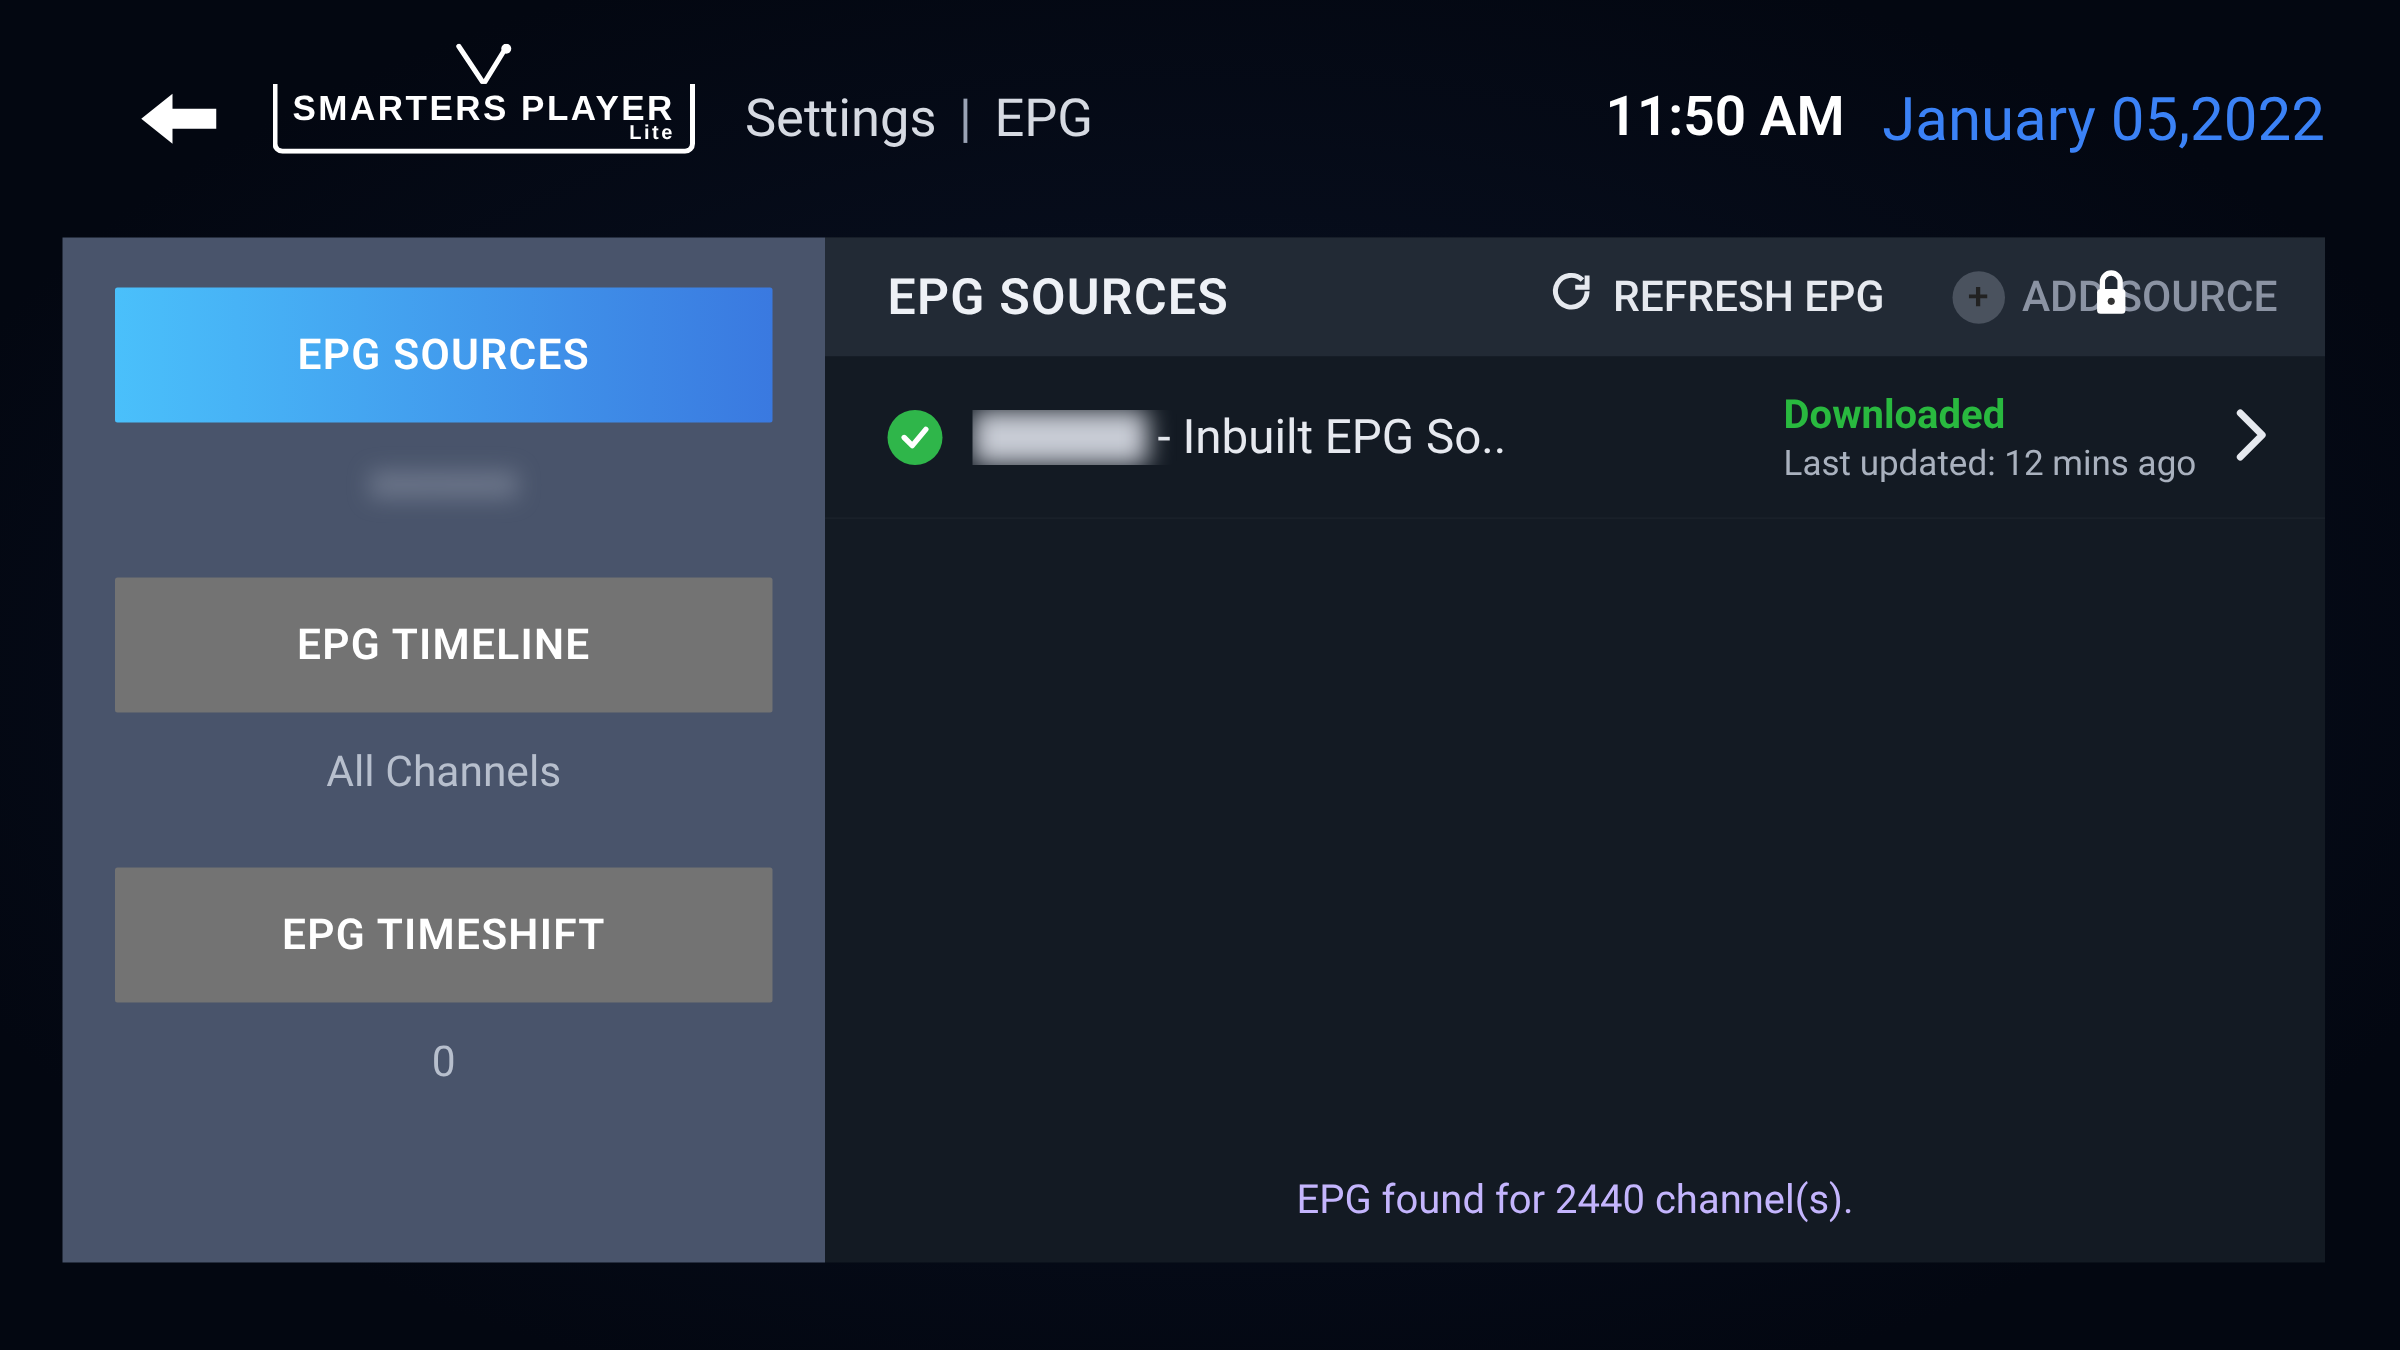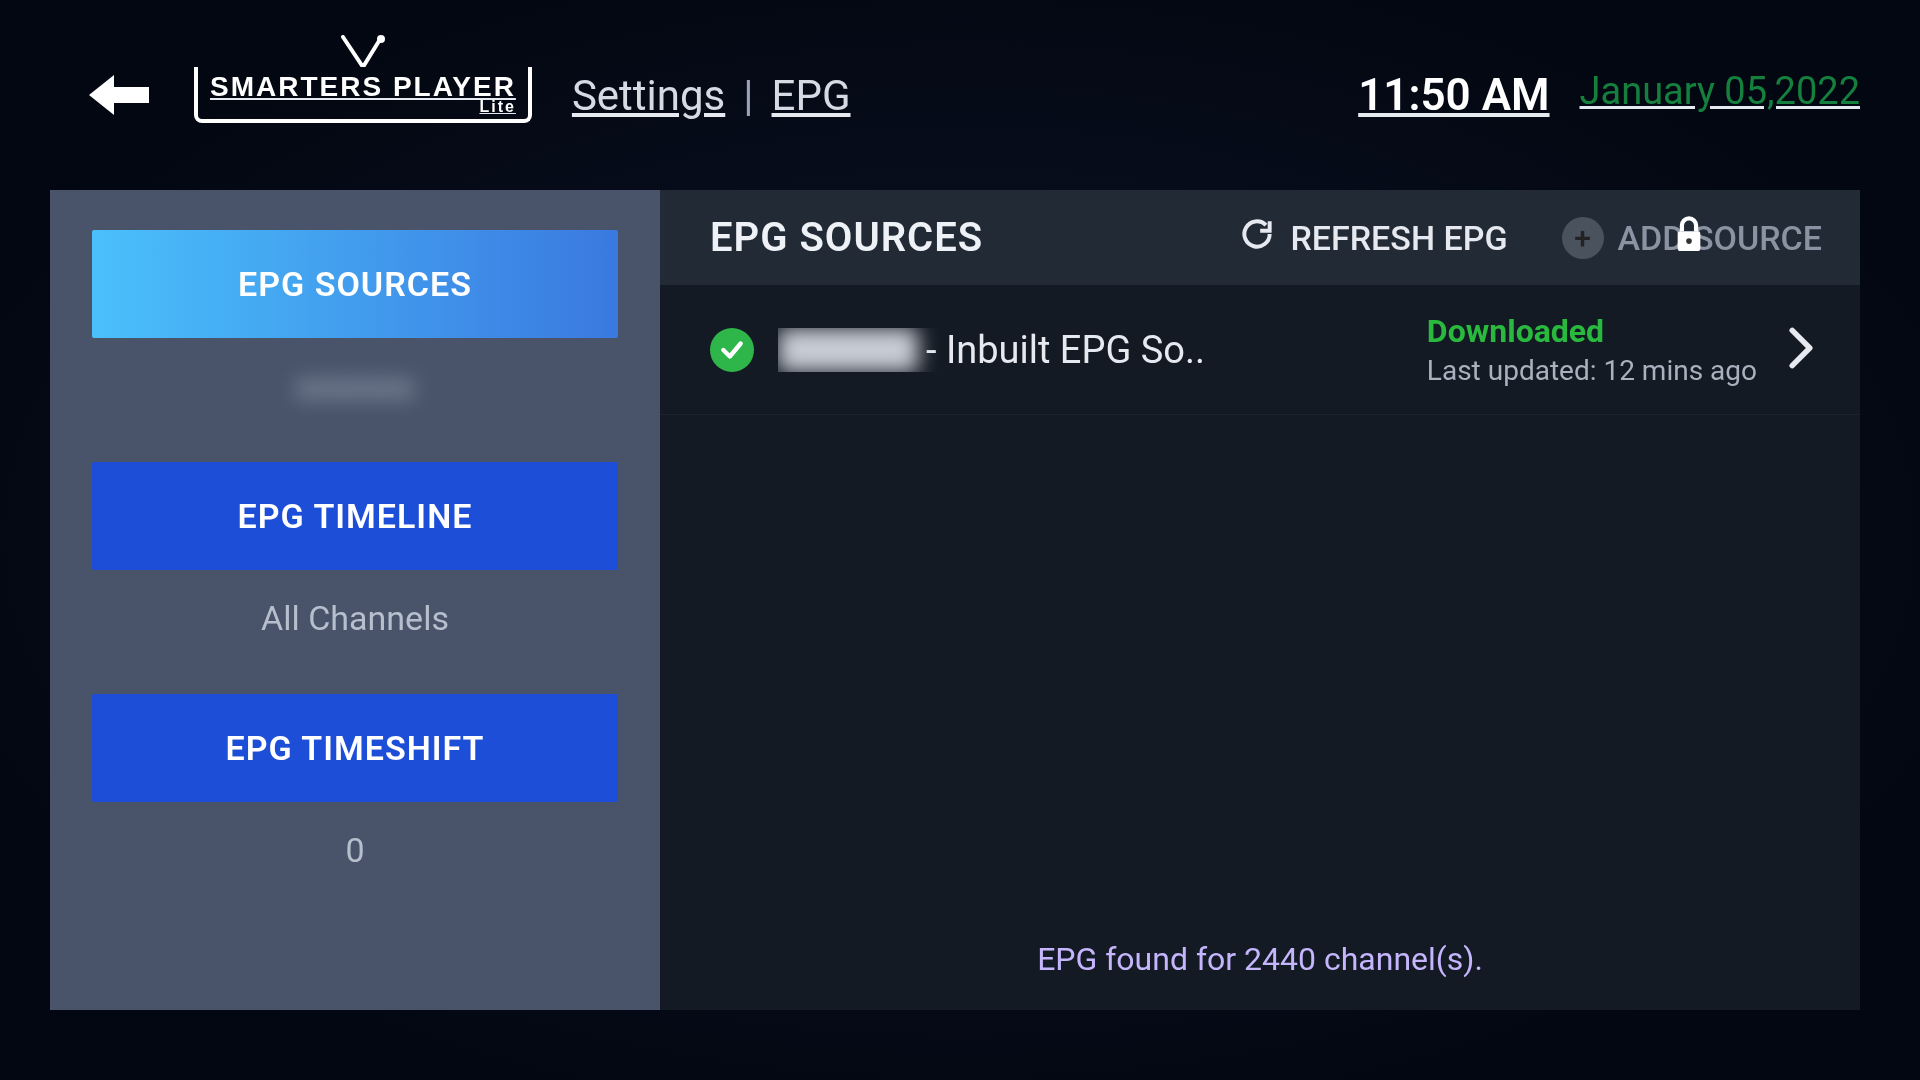--- a/index.html
+++ b/index.html
@@ -8,23 +8,22 @@
     background: radial-gradient(ellipse at center, #0b1428 0%, #030711 80%);
     font-family: "Segoe UI", Roboto, Arial, sans-serif;
     color: #e6e9ef;
   }
 
   
   .topbar {
     display: flex;
     align-items: center;
     height: 190px;
-    padding: 0 60px 0 74px;
+    padding: 0 60px 0 98px;
     gap: 30px;
-    text-decoration: underline;
   }
   .back-btn {
     width: 90px; height: 70px;
     display: flex; align-items: center; justify-content: center;
     cursor: pointer;
   }
   .back-btn svg { width: 70px; height: 50px; }
   .logo {
     display: flex; flex-direction: column; align-items: center;
     font-family: "Arial Black", Arial, sans-serif;
@@ -52,38 +51,38 @@
     color: #d6dae2;
     display: flex; gap: 18px; align-items: center;
     margin-left: 10px;
   }
   .bc-sep { color: #9aa3b5; }
   .clock-block {
     margin-left: auto;
     display: flex; align-items: flex-start; gap: 30px;
   }
   .clock-time { font-size: 44px; font-weight: 600; color: #fff; }
-  .clock-date { font-size: 38px; color: #15803d; }
+  .clock-date { font-size: 48px; color: #3b82f6; }
 
   
   .main {
     display: flex;
     height: 820px;
     margin: 0 60px 0 50px;
   }
 
   
   .sidebar {
     width: 610px;
     background: #49546b;
     padding: 40px 42px;
     display: flex; flex-direction: column; gap: 24px;
   }
   .side-item {
-    background: #1d4ed8;
+    background: #737373;
     color: #fff;
     font-size: 34px;
     font-weight: 600;
     letter-spacing: 1px;
     text-align: center;
     padding: 34px 0;
     cursor: pointer;
     border-radius: 2px;
   }
   .side-item.active {

